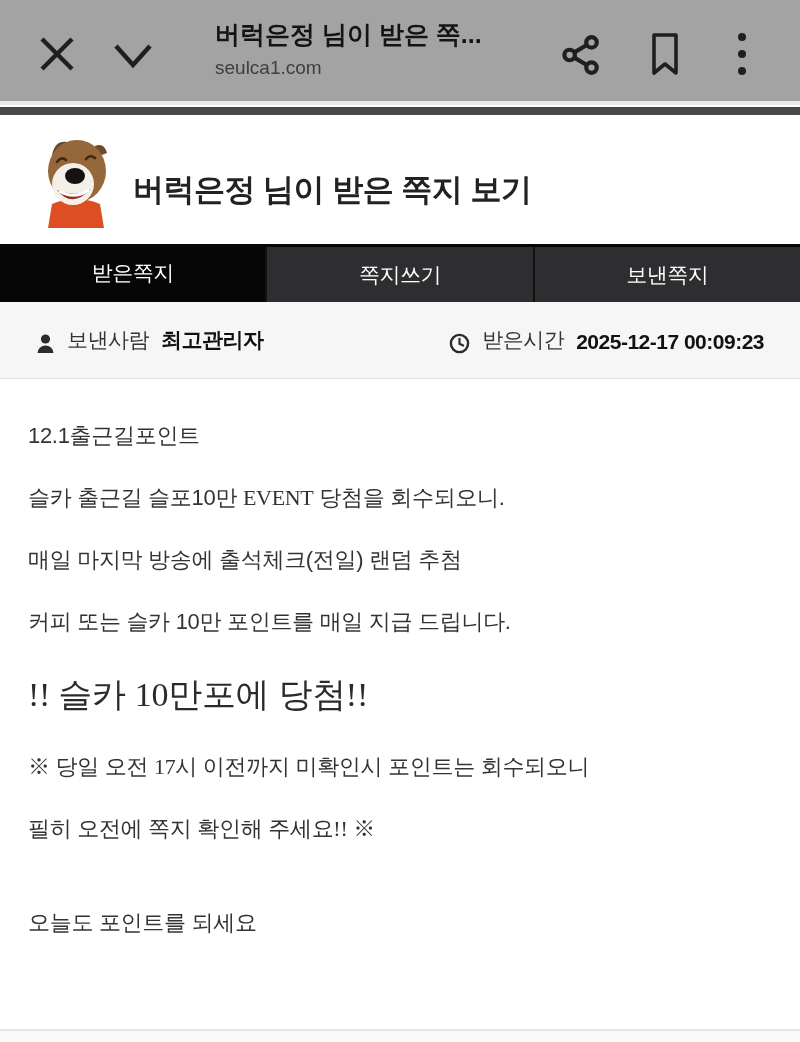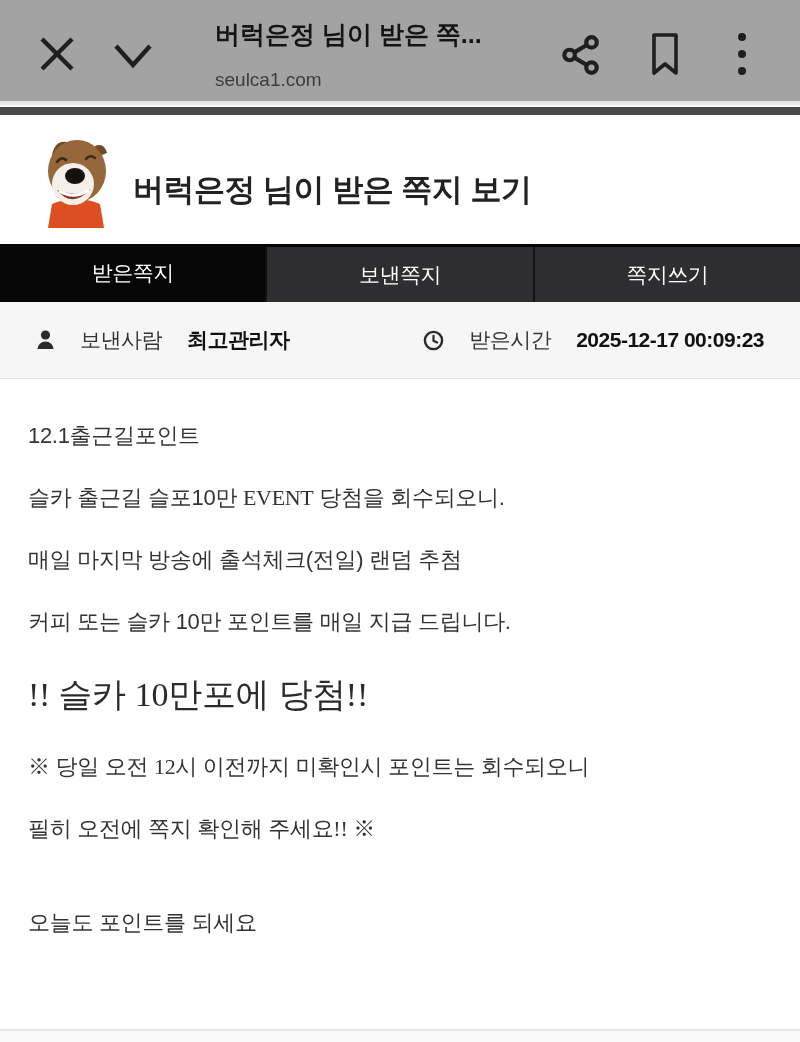--- a/index.html
+++ b/index.html
@@ -15,21 +15,21 @@
   .chevron-btn { left:112px; top:42px; width:42px; height:28px; }
   .share-btn   { left:560px; top:34px; width:42px; height:42px; }
   .bookmark-btn{ left:648px; top:32px; width:34px; height:44px; }
   .kebab-btn   { left:733px; top:33px; width:18px; height:44px;
                  display:flex; flex-direction:column; justify-content:space-between;
                  align-items:center; }
   .kebab-btn i { width:8px; height:8px; border-radius:50%; background:#1f1f1f; display:block; }
   .title-block { position:absolute; left:215px; top:19px; width:330px; }
   .bb-title { font-size:25px; font-weight:700; color:#141414; line-height:30px;
               white-space:nowrap; overflow:hidden; }
-  .bb-url   { font-size:19px; color:#3e3e3e; margin-top:20px; }
+  .bb-url   { font-size:19px; color:#3e3e3e; margin-top:8px; }
 
   .dark-strip { height:8px; background:#484848; margin-top:2px; }
 
   
   .page-header { position:relative; height:129px; background:#fff; }
   .avatar { position:absolute; left:38px; top:18px; width:76px; height:95px; }
   .page-title { position:absolute; left:133px; top:0; height:149px;
                 display:flex; align-items:center;
                 font-size:31px; font-weight:700; color:#222; letter-spacing:-0.5px; }
 
@@ -38,21 +38,21 @@
   .tab { flex:1 1 0; display:flex; align-items:center; justify-content:center;
          color:#fff; font-size:21px; font-weight:500; cursor:pointer;
          letter-spacing:-0.5px; }
   .tab.active { background:#060606; }
   .tab.inactive { background:#2e2e30; margin-top:3px; border-left:2px solid #121212; }
 
   
   .meta-bar { height:77px; background:#f6f6f6; border-bottom:1px solid #e2e2e2;
               display:flex; align-items:center; justify-content:space-between;
               padding:0 36px; font-size:21px; color:#333; letter-spacing:-0.5px; }
-  .meta-group { display:flex; align-items:center; gap:25px; }
+  .meta-group { display:flex; align-items:flex-end; gap:12px; }
   .meta-group b { color:#111; font-weight:700; }
 
   
   .msg { padding:44px 40px 0 28px; color:#333; }
   .msg p { font-size:22px; line-height:26px; margin:0 0 36px 0; letter-spacing:-0.3px; }
   .msg p.big { font-size:34px; line-height:46px; font-weight:500; color:#2b2b2b;
                margin:0 0 36px 0; }
   .msg .serif { font-family:"Liberation Serif", serif; }
   .msg p.gap-top { margin-top:68px; }
 
@@ -127,22 +127,22 @@
         <ellipse cx="37" cy="43" rx="10" ry="8" fill="#141210"></ellipse>
         <path d="M19,57 Q34,76 53,56 Q40,65 19,57 Z" fill="#8c2e1e"></path>
         <path d="M21,58 Q36,67 51,57" stroke="#fff" stroke-width="3" fill="none"></path>
       </svg>
     </span>
     <div class="page-title">버럭은정 님이 받은 쪽지 보기</div>
   </div>
 
   <div class="tab-bar">
     <div class="tab active">받은쪽지</div>
+    <div class="tab inactive">쪽지쓰기</div>
     <div class="tab inactive">보낸쪽지</div>
-    <div class="tab inactive">쪽지쓰기</div>
   </div>
 
   <div class="meta-bar">
     <div class="meta-group">
       <span>
         <svg width="19" height="20" viewBox="0 0 19 20">
           <circle cx="9.5" cy="5" r="4.6" fill="#2b2b2b"></circle>
           <path d="M1.5,19 a8,7.6 0 0 1 16,0 z" fill="#2b2b2b"></path>
         </svg>
       </span>
@@ -160,19 +160,19 @@
       <b>2025-12-17 00:09:23</b>
     </div>
   </div>
 
   <div class="msg">
     <p><span>12.1출근길포인트</span></p>
     <p><span>슬카 출근길 슬포10만 </span><span class="serif">EVENT</span><span> 당첨을 회수되오니.</span></p>
     <p><span>매일 마지막 방송에 출석체크(전일) 랜덤 추첨</span></p>
     <p><span>커피 또는 슬카 10만 포인트를 매일 지급 드립니다.</span></p>
     <p class="big"><span class="serif">!! </span><span>슬카 </span><span class="serif">10</span><span>만포에 당첨</span><span class="serif">!!</span></p>
-    <p><span>※ 당일 오전 </span><span class="serif">12</span><span>시 이전까지 미확인시 포인트는 회수되오니</span></p>
+    <p><span>※ 당일 오전 </span><span class="serif">17</span><span>시 이전까지 미확인시 포인트는 회수되오니</span></p>
     <p><span>필히 오전에 쪽지 확인해 주세요</span><span class="serif">!!</span><span> ※</span></p>
     <p class="gap-top"><span>오늘도 포인트를 되세요</span></p>
   </div>
 
   <div class="page-footer"></div>
 </div>
 
 </body></html>

